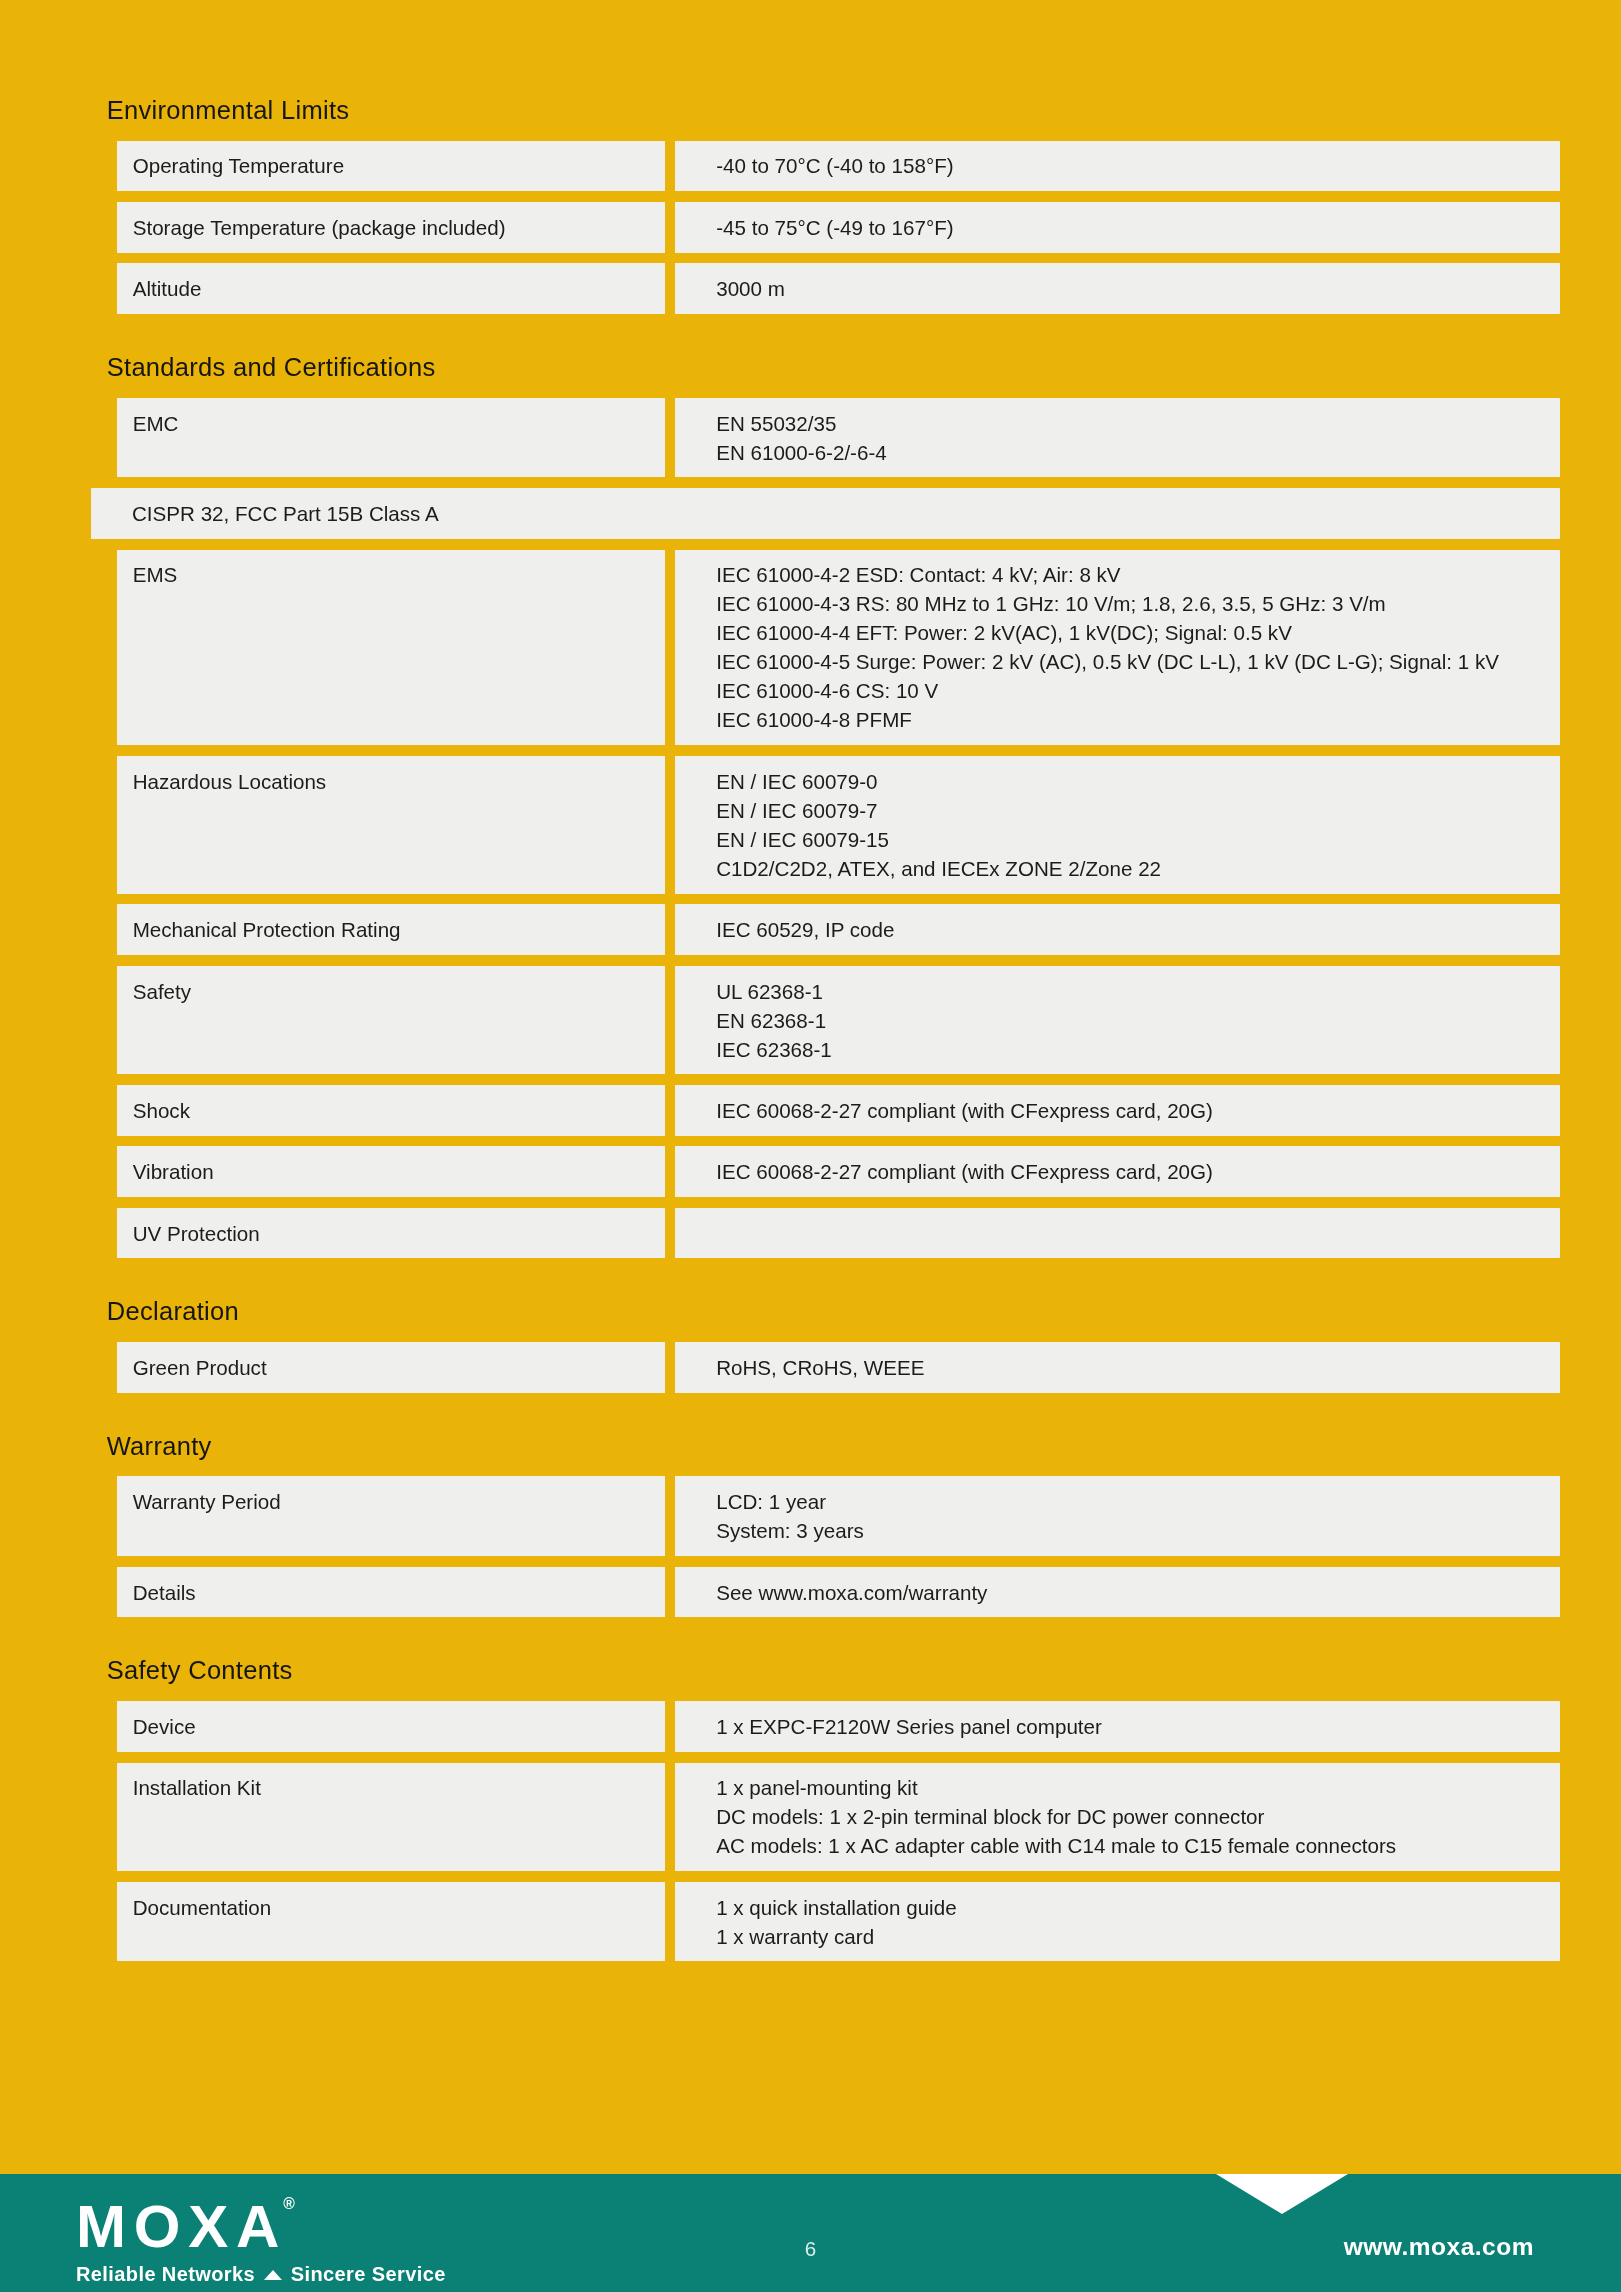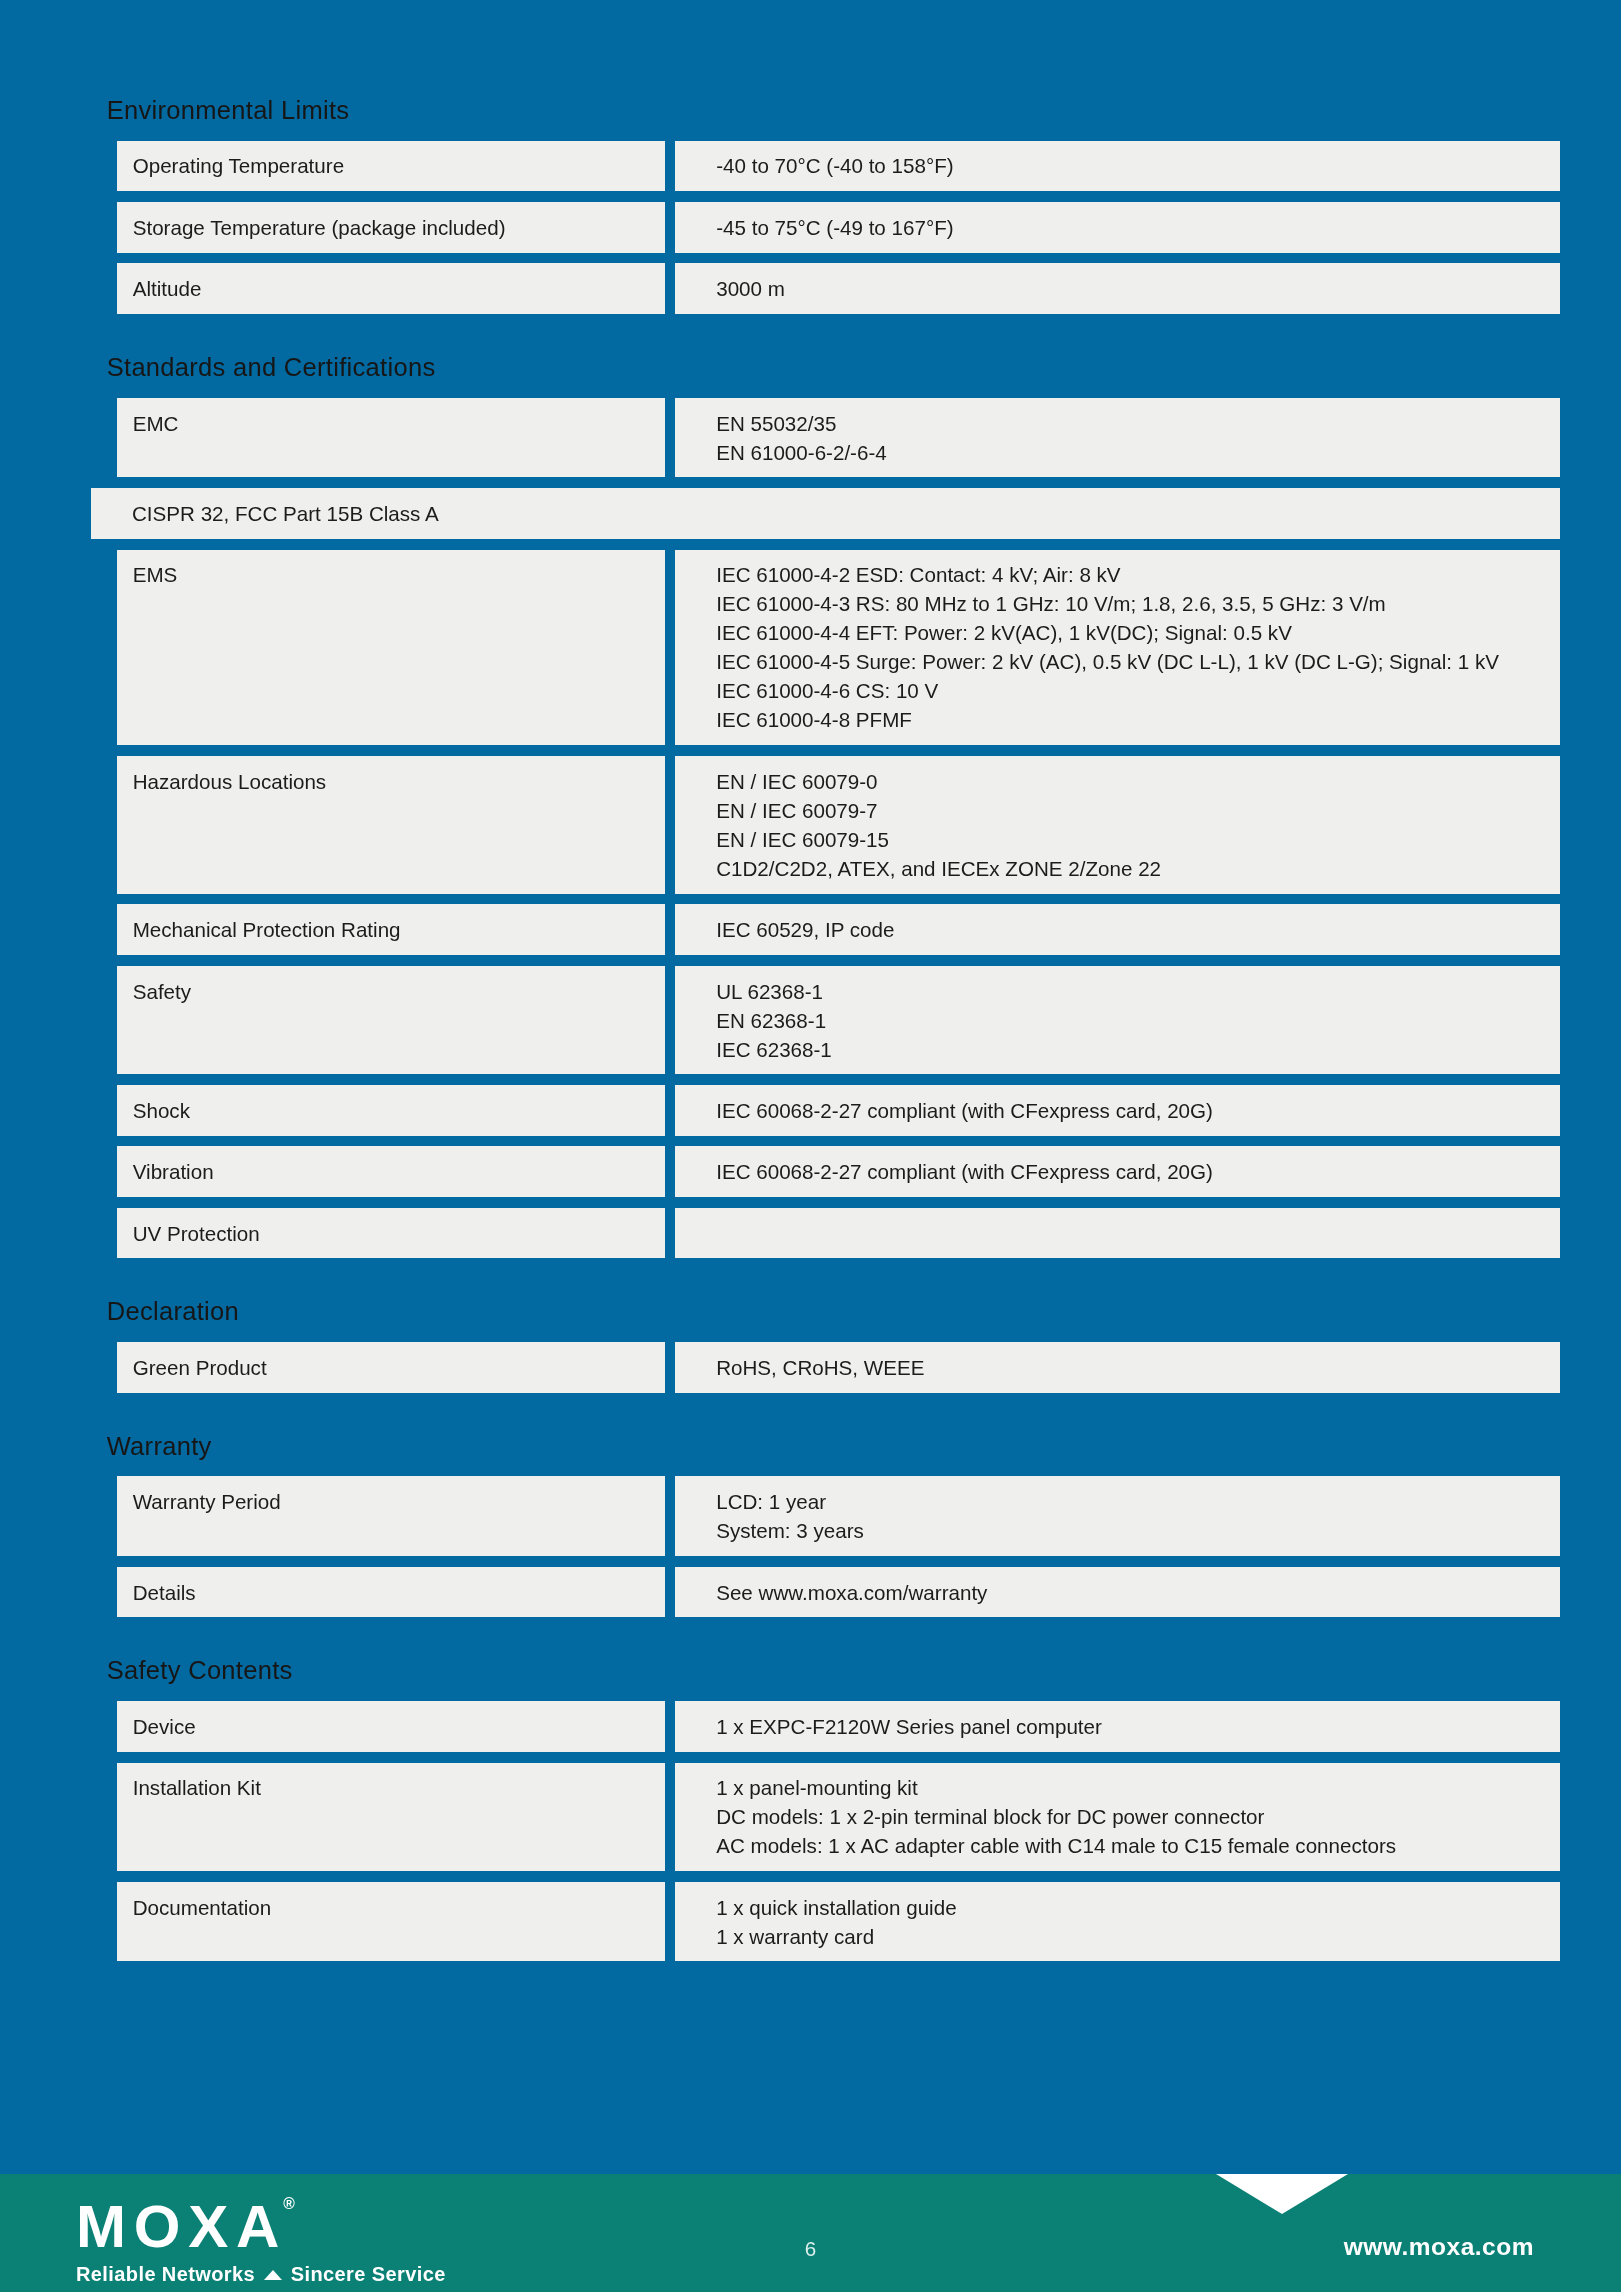--- a/index.html
+++ b/index.html
@@ -1,19 +1,19 @@
 <!DOCTYPE html>
 <html><head>
 <meta charset="utf-8">
 <style>
   html,body{margin:0;padding:0;background:#fff;}
   .page{
     position:relative;
     width:1621px;height:2293px;
-    background:#0369a1;
+    background:#eab308;
     font-family:"Liberation Sans", sans-serif;
     overflow:hidden;
   }
   .content{
     position:absolute;
     left:91px;top:96px;
     width:1469px;
   }
   .spec-section{margin:0;padding:0;}
   .section-title{

